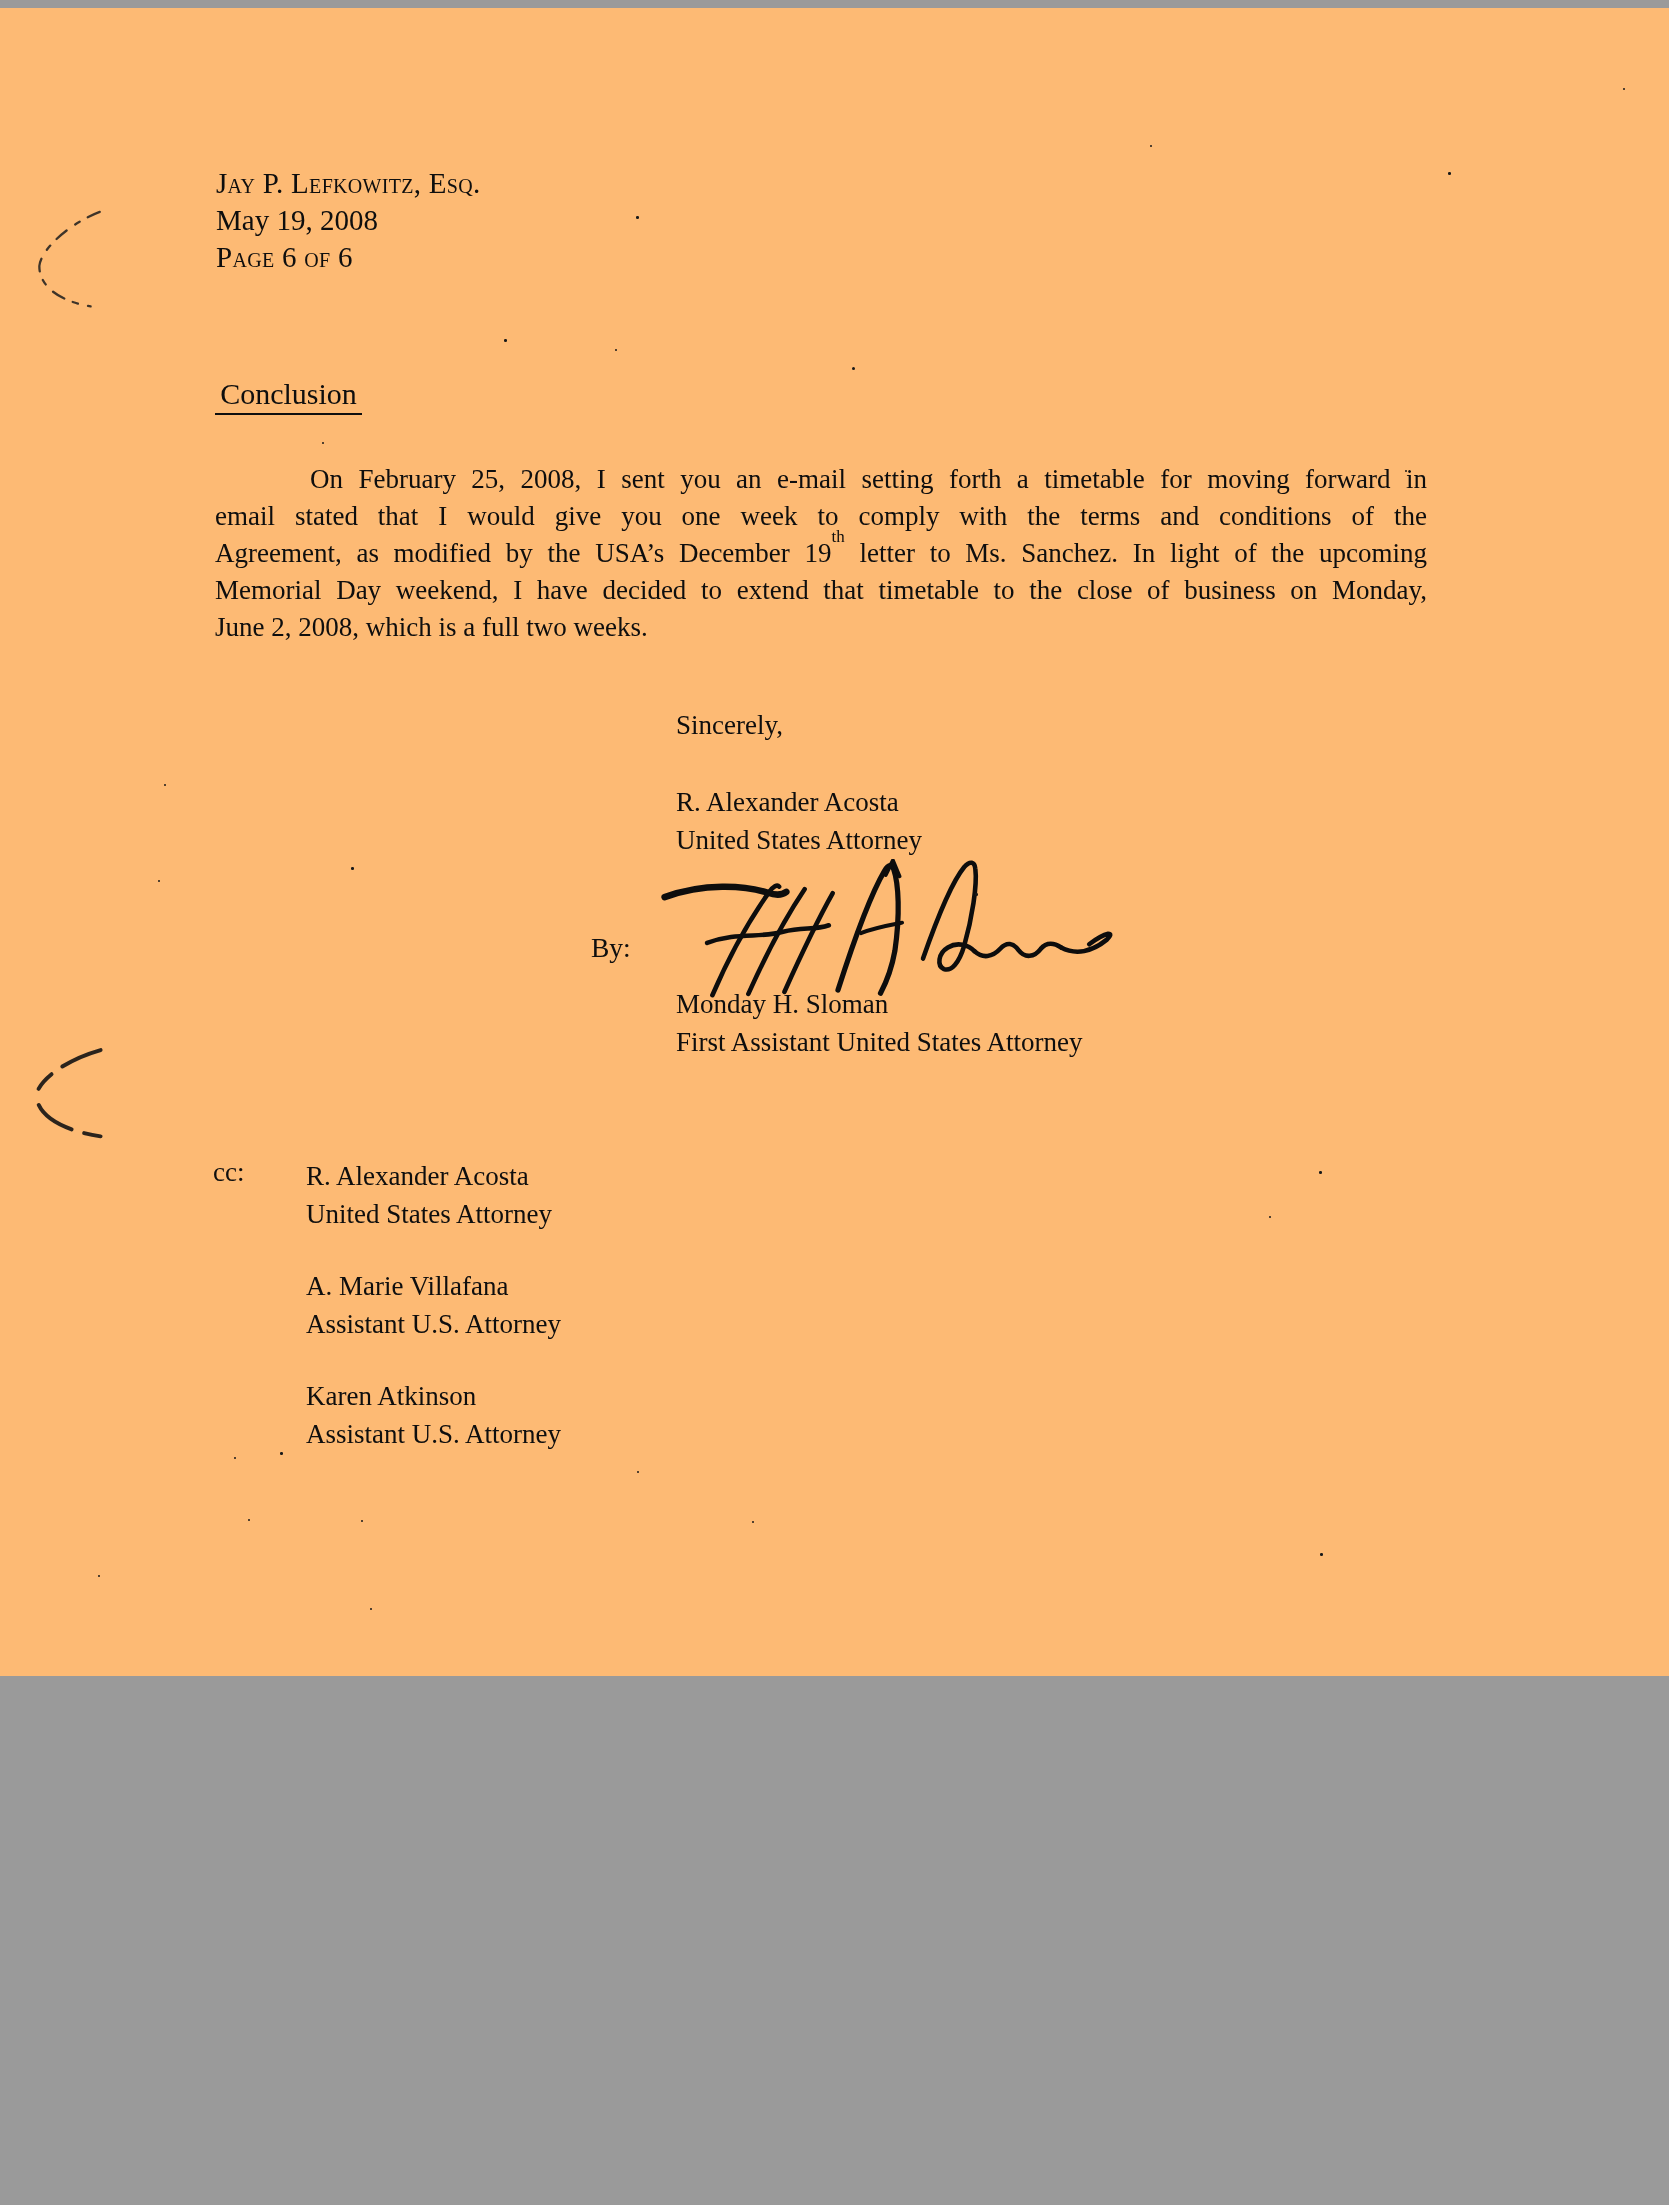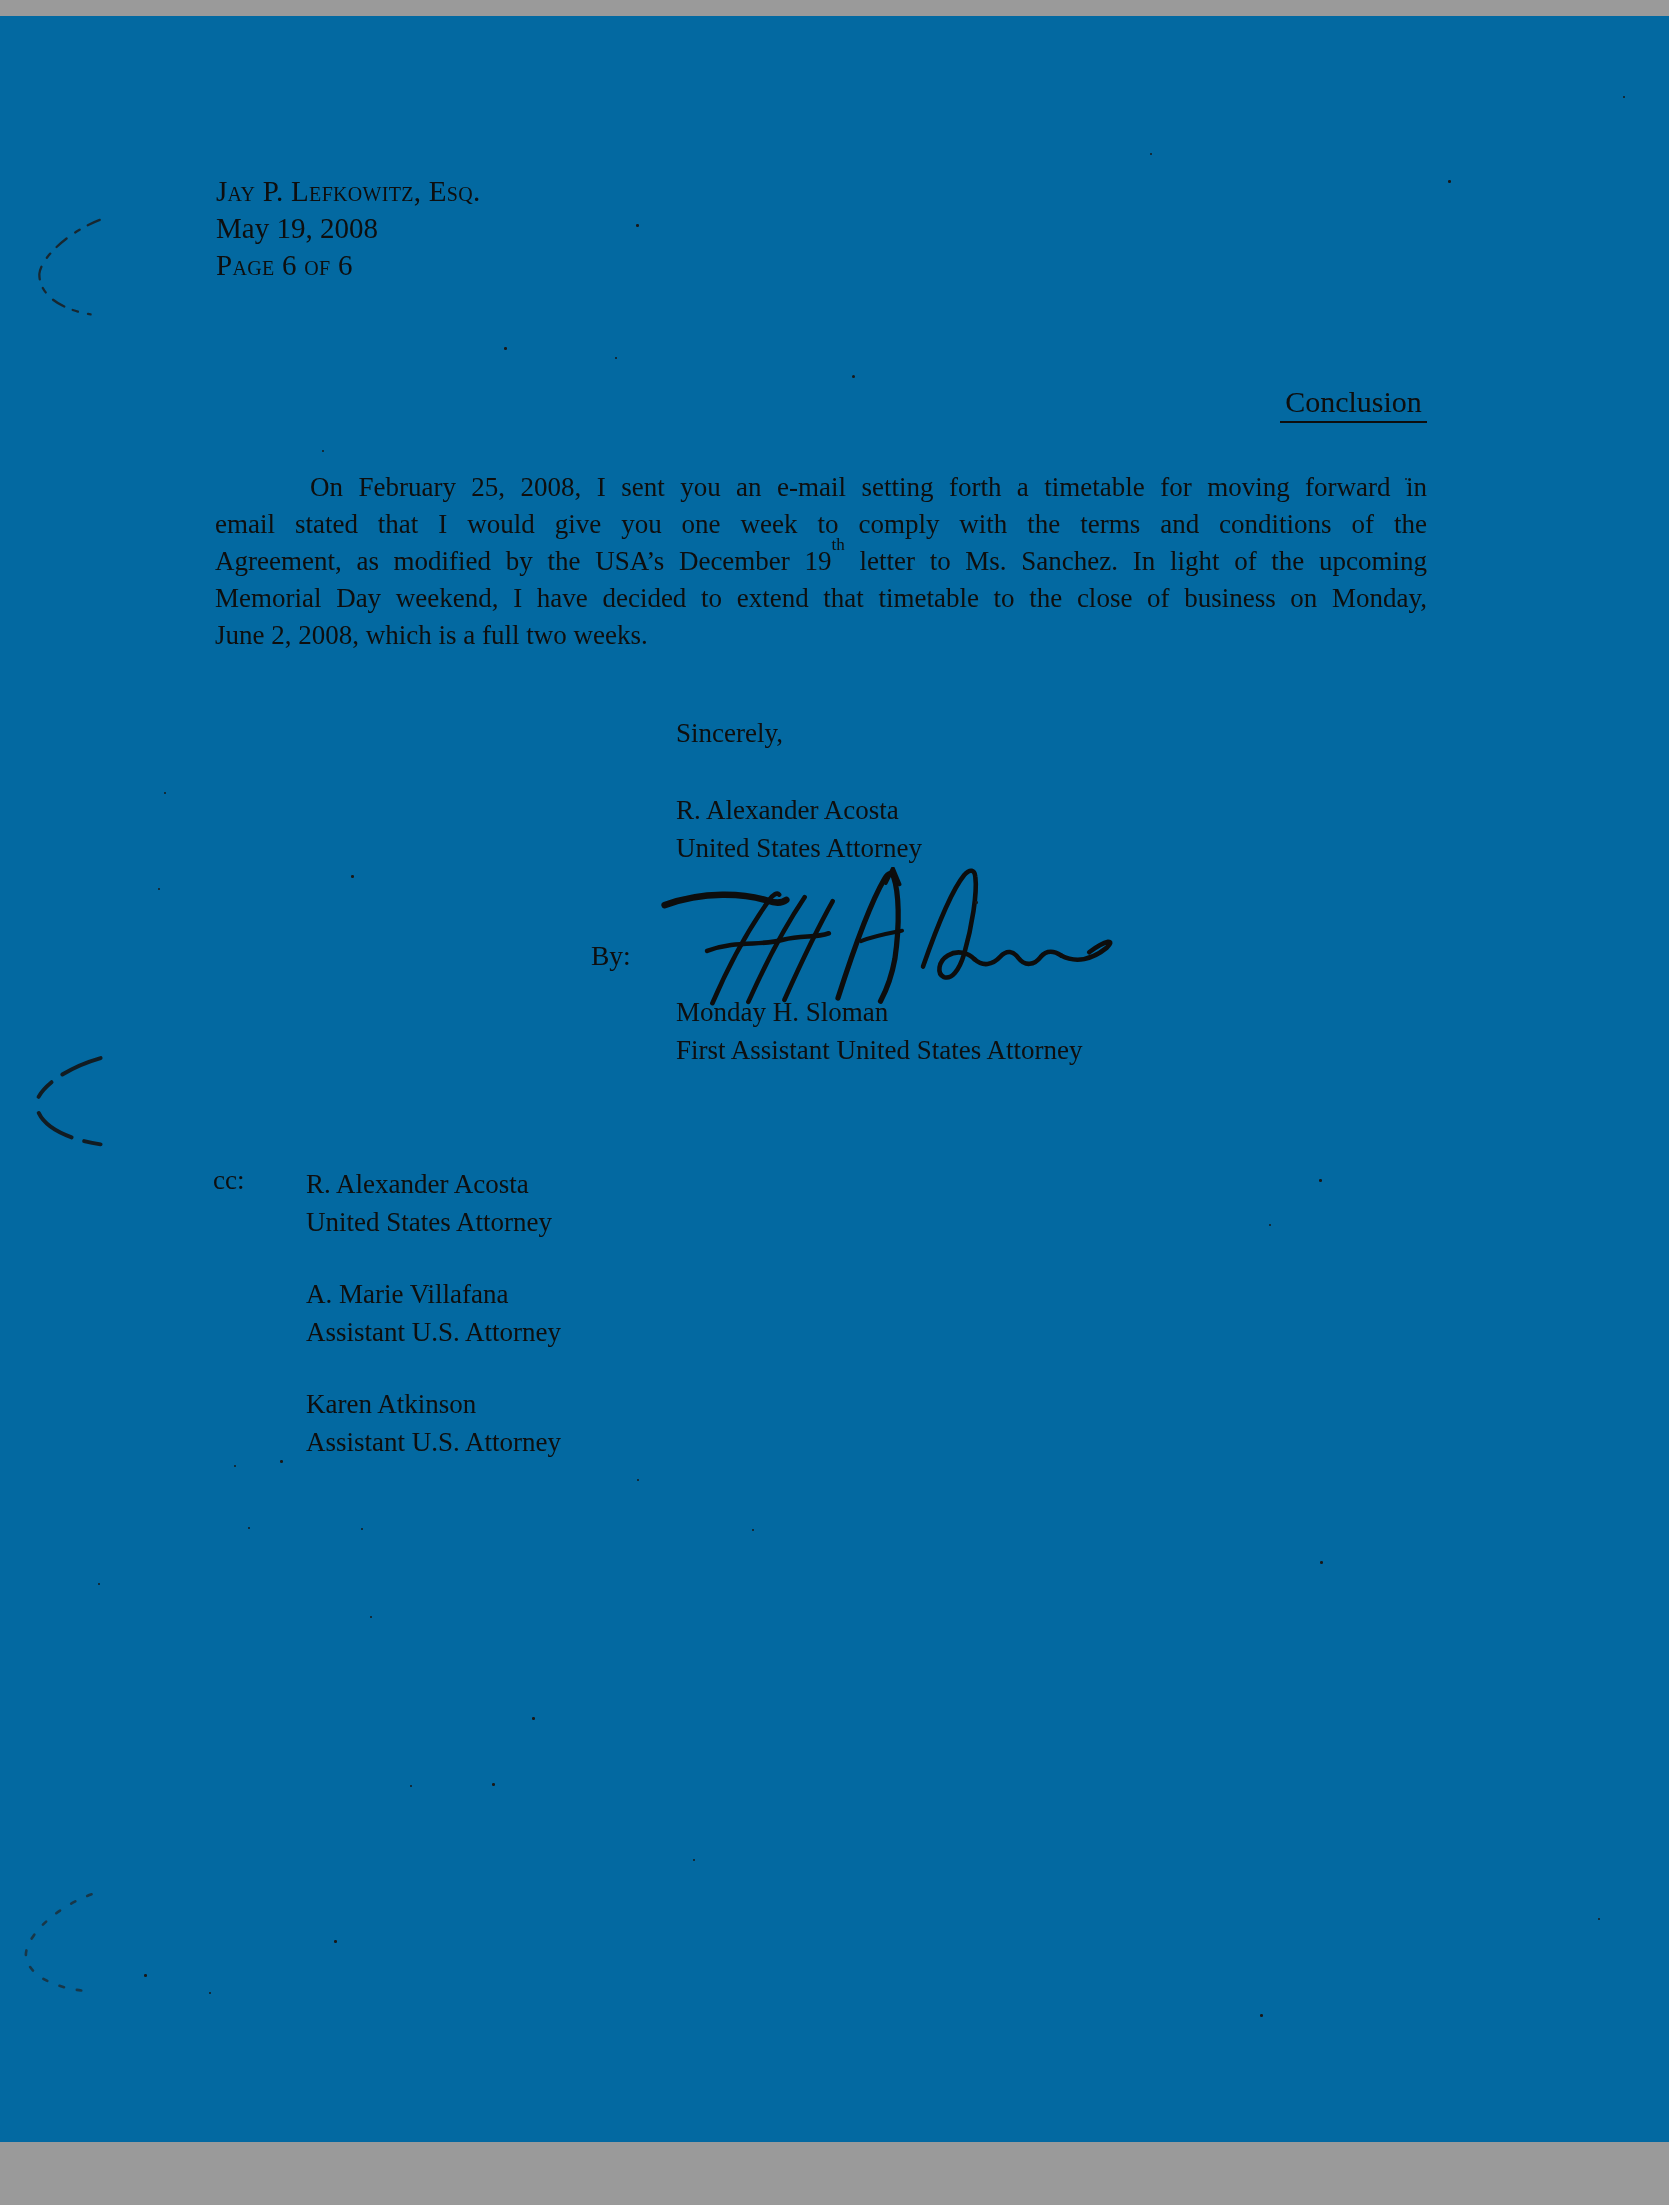--- a/index.html
+++ b/index.html
@@ -1,26 +1,26 @@
 <!DOCTYPE html>
 <html style="font-size:10.5px"><head>
 <meta charset="utf-8">
 <style>
   html,body{margin:0;padding:0;background:#9a9a9a;}
   .page{
-    position:relative;width:1669px;height:2126px;background:#0369a1;
+    position:relative;width:1669px;height:1668px;background:#fdba74;
     font-family:"Liberation Serif","DejaVu Serif",serif;color:#0e0e0e;
-    overflow:hidden;margin:16px auto;
+    overflow:hidden;margin:8px auto;
   }
   .abs{position:absolute;}
   
   .hdr{left:216px;top:157px;font-size:29px;line-height:37px;}
   .sc{font-variant:small-caps;letter-spacing:0.3px;}
   
-  .heading-wrap{left:215px;top:369px;width:1212px;text-align:right;font-size:30px;}
+  .heading-wrap{left:215px;top:369px;width:1212px;text-align:left;font-size:30px;}
   .heading-text{display:inline-block;border-bottom:2.6px solid #0e0e0e;padding:0 5.2px 2px;}
   
   .body-block{left:215px;top:453px;width:1212px;font-size:27px;line-height:37px;}
   .body-line{text-align:justify;text-align-last:justify;}
   .body-line.last{text-align-last:left;}
   .body-line.indent{text-indent:95px;}
   .body-line sup{font-size:17px;position:relative;top:-9.8px;line-height:0;}
   
   .valediction{left:676px;top:702px;font-size:27px;text-align:center;}
   .signer{left:676px;top:775px;font-size:27px;line-height:38px;}

